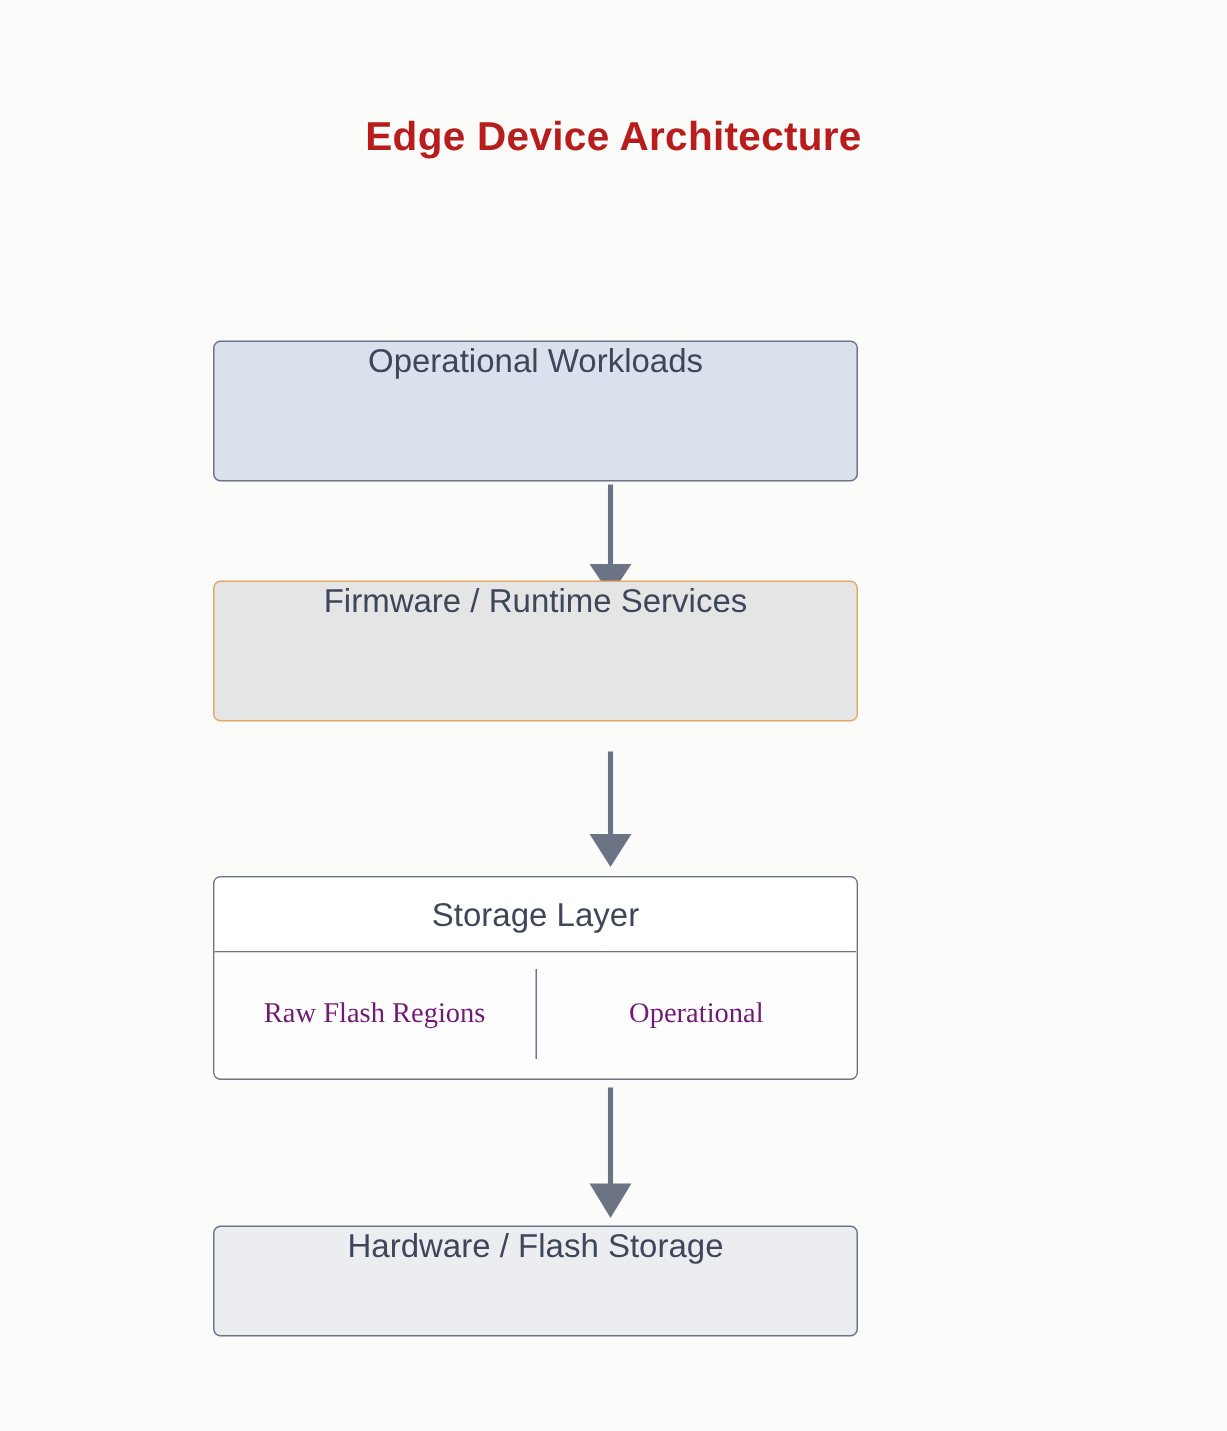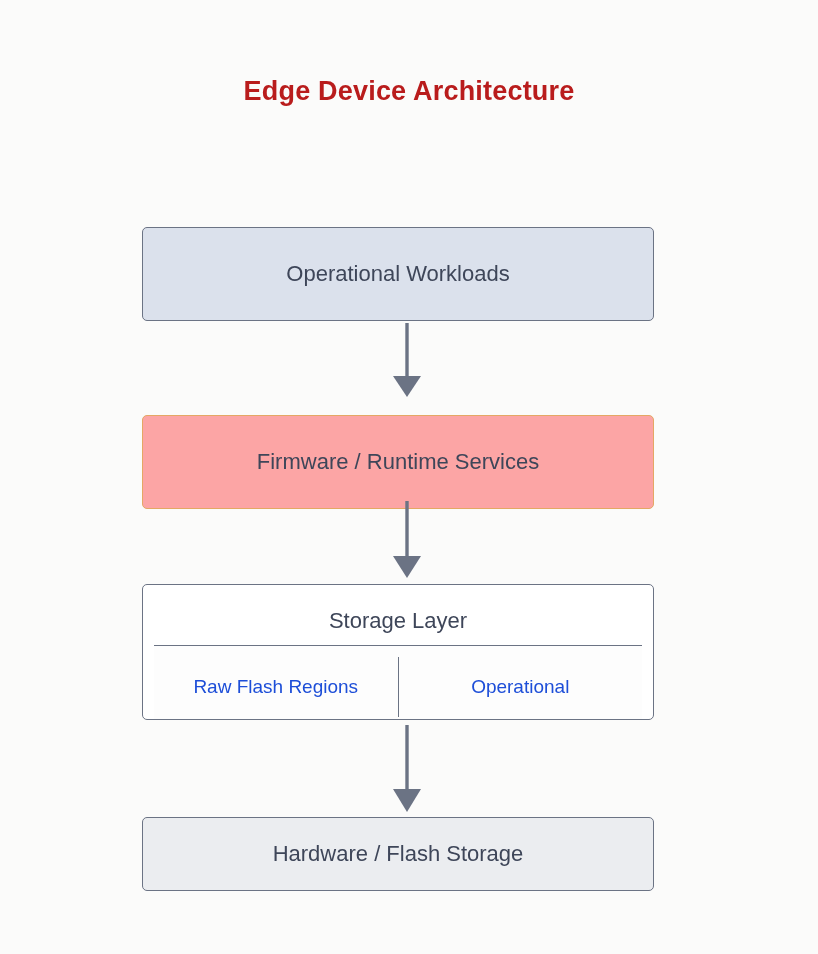--- a/index.html
+++ b/index.html
@@ -29,61 +29,61 @@
     font-size: 27px;
     font-weight: bold;
     color: #b91c1c;
     letter-spacing: 0.2px;
   }
 
   
   .node {
     position: absolute;
     left: 142px;
-    width: 512px;
+    width: 430px;
     box-sizing: border-box;
     border: 1.6px solid #6b7384;
     border-radius: 5px;
     display: flex;
-    align-items: center;
+    align-items: flex-start;
     justify-content: center;
     font-size: 22px;
     color: #3e4659;
   }
 
   .node-workloads {
     top: 227px;
     height: 94px;
     background: #dbe1ec;
     border-color: #6b7384;
   }
 
   .node-firmware {
-    top: 415px;
+    top: 387px;
     height: 94px;
-    background: #fca5a5;
+    background: #e5e5e5;
     border-color: #e4a864;
     color: #3e4659;
   }
 
   .node-hardware {
     top: 817px;
     height: 74px;
     background: #ebedf0;
     border-color: #6b7384;
   }
 
   
   .node-storage {
     top: 584px;
     height: 136px;
     background: #ffffff;
     border-color: #6b7384;
     display: block;
-    padding: 11px;
+    padding: 0;
     overflow: hidden;
   }
   .storage-header {
     height: 50px;
     display: flex;
     align-items: center;
     justify-content: center;
     font-size: 22px;
     color: #3e4659;
     border-bottom: 1.4px solid #6b7384;
@@ -95,22 +95,23 @@
     display: flex;
     align-items: stretch;
     background: #fdfdfd;
   }
   .storage-cell {
     flex: 1 1 50%;
     display: flex;
     align-items: center;
     justify-content: center;
     font-size: 19px;
-    color: #1d4ed8;
+    color: #701a75;
     position: relative;
+    font-family: Liberation Serif, serif;
   }
   .storage-divider {
     width: 0;
     border-left: 1.6px solid #6b7384;
     margin: 11px 0;
     flex: 0 0 auto;
   }
 
   
   .arrow {

